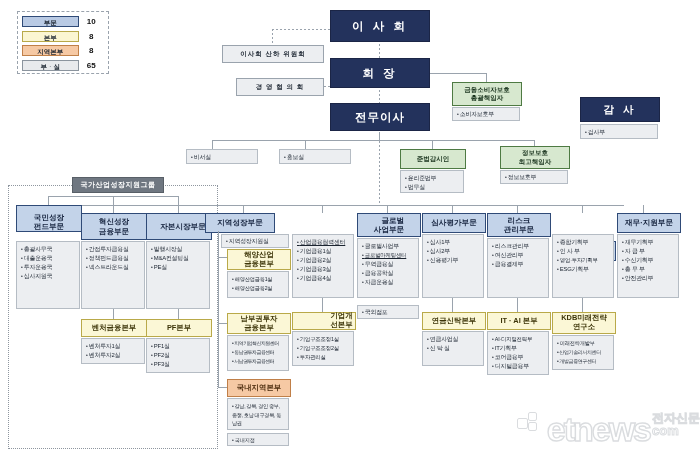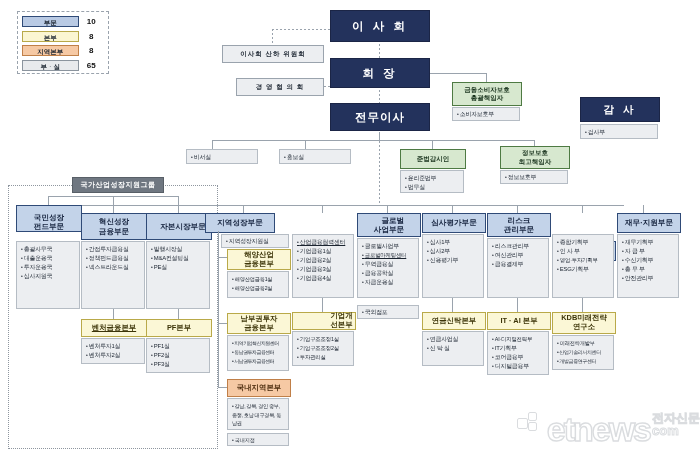--- a/index.html
+++ b/index.html
@@ -207,21 +207,21 @@
     <span>혁신성장
 금융부문</span>
   </div>
   <div class="items" style="left:81px;top:241px;width:64px;height:68px;">
     <div class="item">간접투자금융실</div>
     <div class="item">정책펀드금융실</div>
     <div class="item">넥스트라운드실</div>
   </div>
   <div class="ln lnv" style="left:113px;top:309px;height:10px;"></div>
   <div class="head bonbu" style="left:81px;top:319px;width:64px;height:16px;">
-    <span style="white-space:pre-line;text-decoration:underline;">벤처금융본부</span>
+    <span style="white-space:pre-line;">벤처금융본부</span>
   </div>
   <div class="items" style="left:81px;top:338px;width:64px;height:26px;">
     <div class="item">벤처투자1실</div>
     <div class="item">벤처투자2실</div>
   </div>
 
   <div class="head bumun" style="left:146px;top:213px;width:64px;height:25px;">
     <span style="white-space:pre-line;margin-left:8px;">자본시장부문</span>
   </div>
   <div class="items" style="left:146px;top:241px;width:64px;height:68px;">

